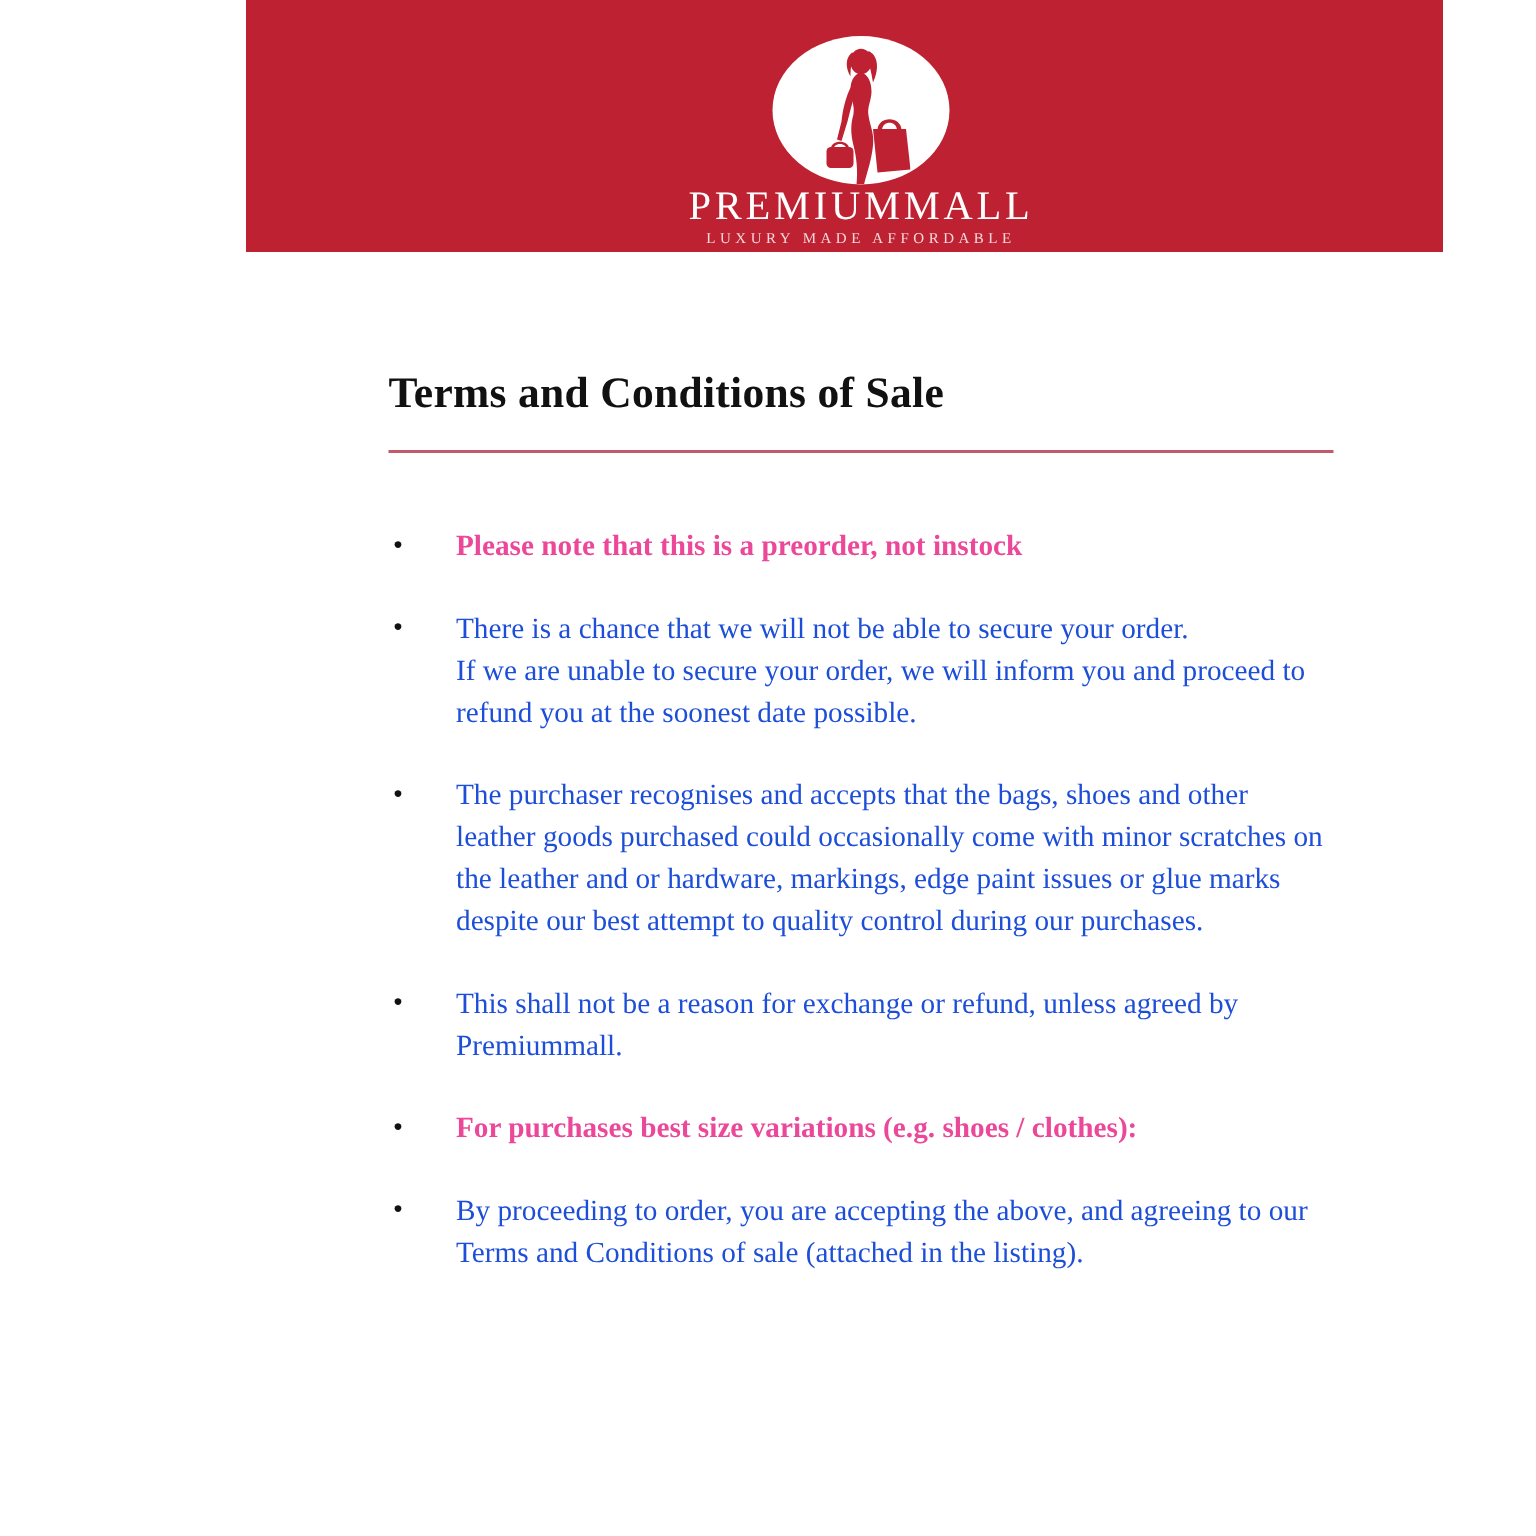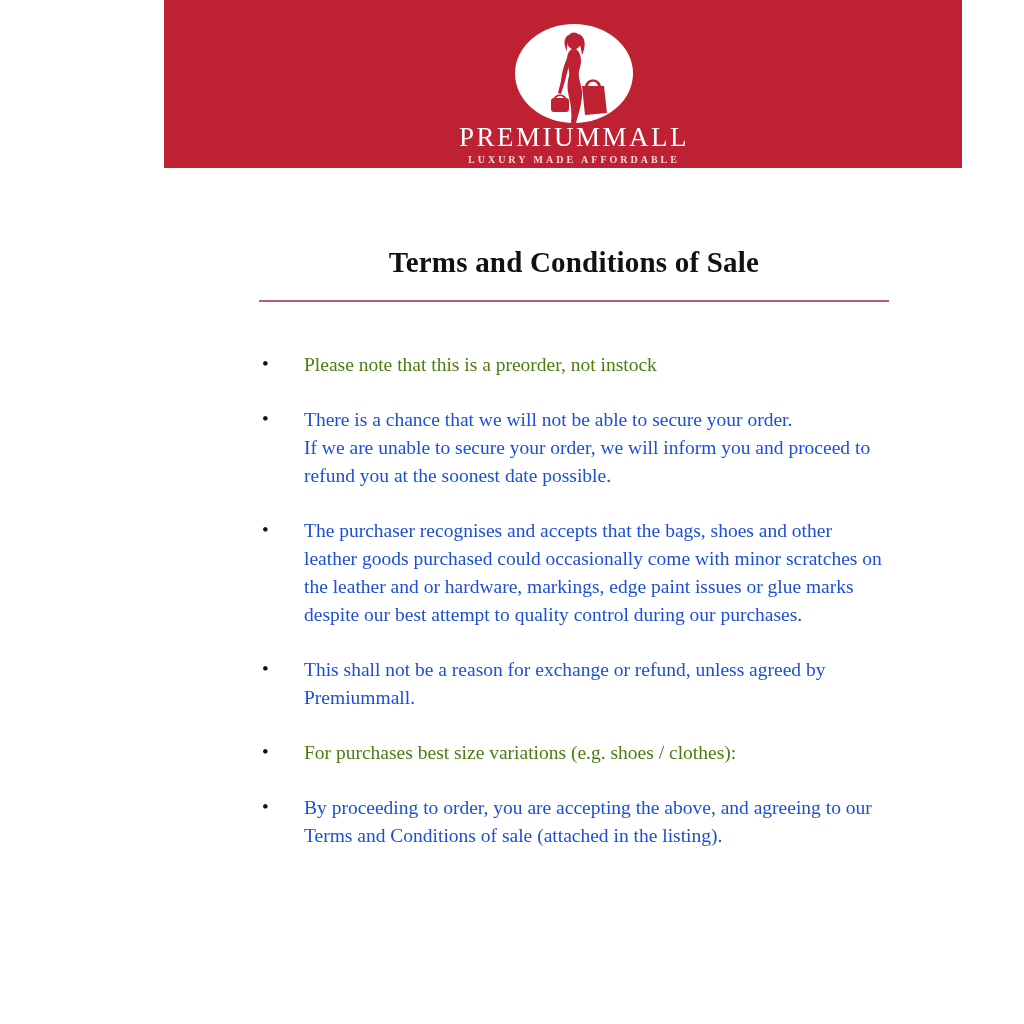--- a/index.html
+++ b/index.html
@@ -37,31 +37,30 @@
     font-weight:400;
   }
   .brand-tagline {
     color:#f3d9dc;
     font-size:10px;
     letter-spacing:3px;
     line-height:1;
     margin-top:4px;
     font-variant:small-caps;
     text-transform:uppercase;
-    font-weight:bold;
   }
   
   .content {
     position:absolute;
     left:197px; top:168px;
     width:630px;
   }
   .doc-title {
     margin-top:78px;
-    text-align:center;
+    text-align:left;
     font-size:29px;
     font-weight:bold;
     color:#111111;
     letter-spacing:0.2px;
   }
   .title-divider {
     margin-top:21px;
     width:630px;
     height:2px;
     background:#c25a6c;
@@ -78,22 +77,22 @@
     font-size:19.5px;
     line-height:28px;
     color:#1c1c1c;
   }
   .marker {
     position:absolute; left:3px; top:-1px;
     font-size:19px; color:#111111;
   }
   .hl {
     display:block;
-    color:#4d7c0f;
-    font-weight:normal;
+    color:#ec4899;
+    font-weight:bold;
     white-space:pre-line;
   }
   .bodytext {
     display:block;
     color:#1d4ed8;
     white-space:pre-line;
   }
 </style>
 </head>
 <body>

